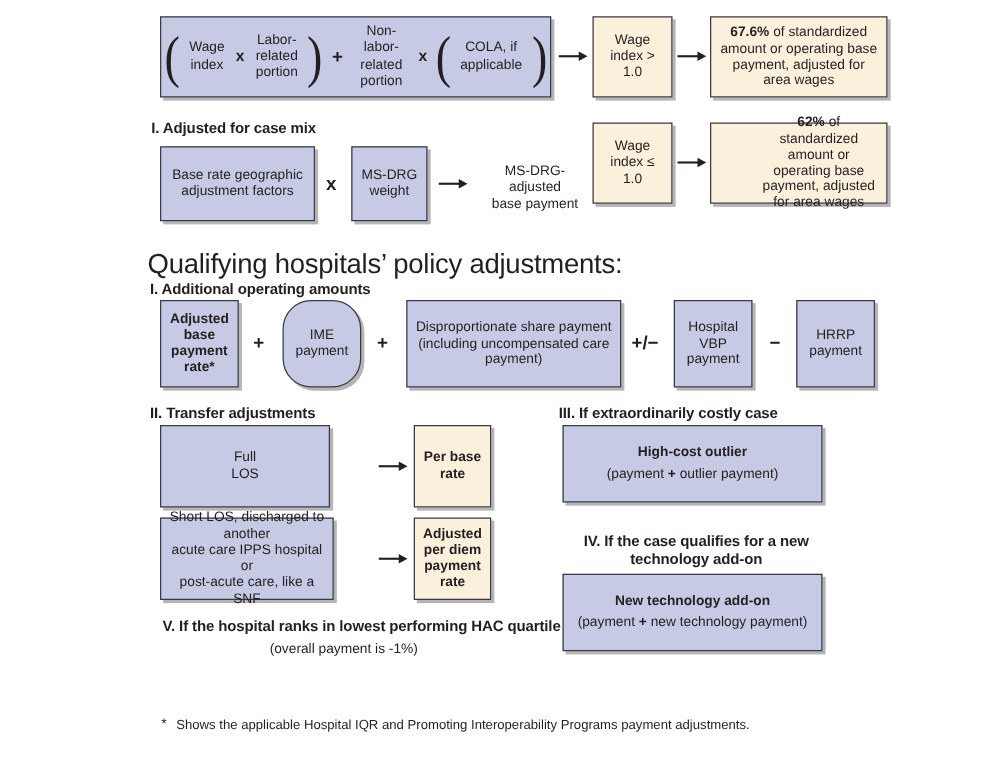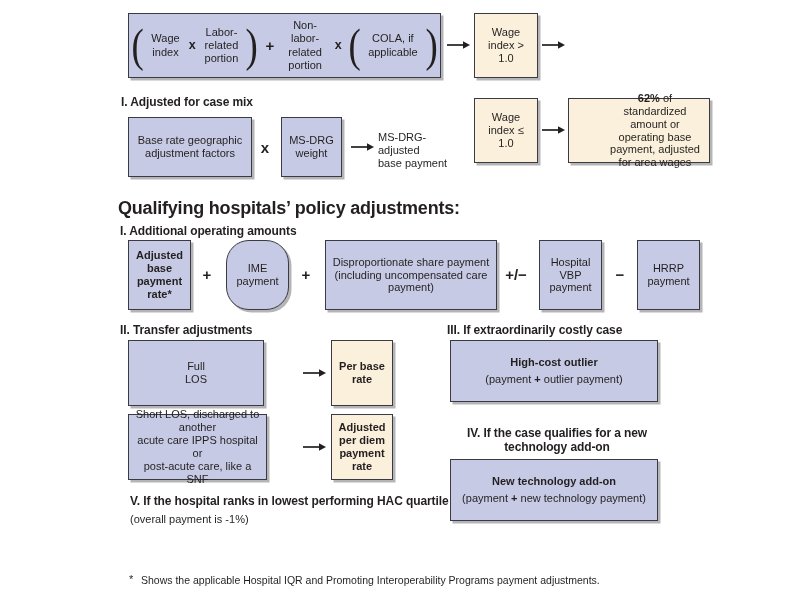--- a/index.html
+++ b/index.html
@@ -45,22 +45,22 @@
     line-height: 1.2;
     white-space: pre-line;
   }
   .sec-head {
     font-weight: bold;
     font-size: 12px;
     letter-spacing: -0.1px;
     text-align: center;
   }
   .big-head {
-    font-weight: bold;
-    font-size: 18px;
+    font-weight: normal;
+    font-size: 22px;
     letter-spacing: -0.2px;
   }
   .op {
     position: absolute;
     font-weight: bold;
     font-size: 15px;
     line-height: 1;
     text-align: center;
   }
 
@@ -105,21 +105,21 @@
     font-weight: bold;
     font-size: 15px;
     padding: 0 5px;
   }
 
   .footnote {
     position: absolute;
     font-size: 10.5px;
   }
   .footstar { position: absolute; font-size: 11px; }
-  .center-line { }
+  .center-line { text-align: center; }
 </style>
 </head>
 <body>
 
 <div id="canvas">
 
   <div class="box blue" style="left:128px; top:13px; width:313px; height:65px;">
     <div class="formula">
       <span class="paren">(</span>
       <span class="term">Wage
@@ -153,20 +153,25 @@
 index &gt; 1.0</div>
   </div>
 
   <div class="arrow" style="left:542px; top:40px; width:24px;">
     <svg width="24" height="10" viewBox="0 0 24 10">
       <line x1="0" y1="5" x2="17" y2="5" stroke="#231f20" stroke-width="1.7"></line>
       <polygon points="16,1.2 23,5 16,8.8" fill="#231f20"></polygon>
     </svg>
   </div>
 
+  <div class="box cream" style="left:568px; top:13px; width:142px; height:65px;">
+    <div class="inner">
+      <span class="bold">67.6%</span><span> of standardized amount or operating base payment, adjusted for area wages</span>
+    </div>
+  </div>
 
   <div class="box cream" style="left:474px; top:98px; width:64px; height:65px;">
     <div class="inner" style="white-space:pre-line;">Wage
 index ≤ 1.0</div>
   </div>
 
   <div class="arrow" style="left:542px; top:125px; width:24px;">
     <svg width="24" height="10" viewBox="0 0 24 10">
       <line x1="0" y1="5" x2="17" y2="5" stroke="#231f20" stroke-width="1.7"></line>
       <polygon points="16,1.2 23,5 16,8.8" fill="#231f20"></polygon>

